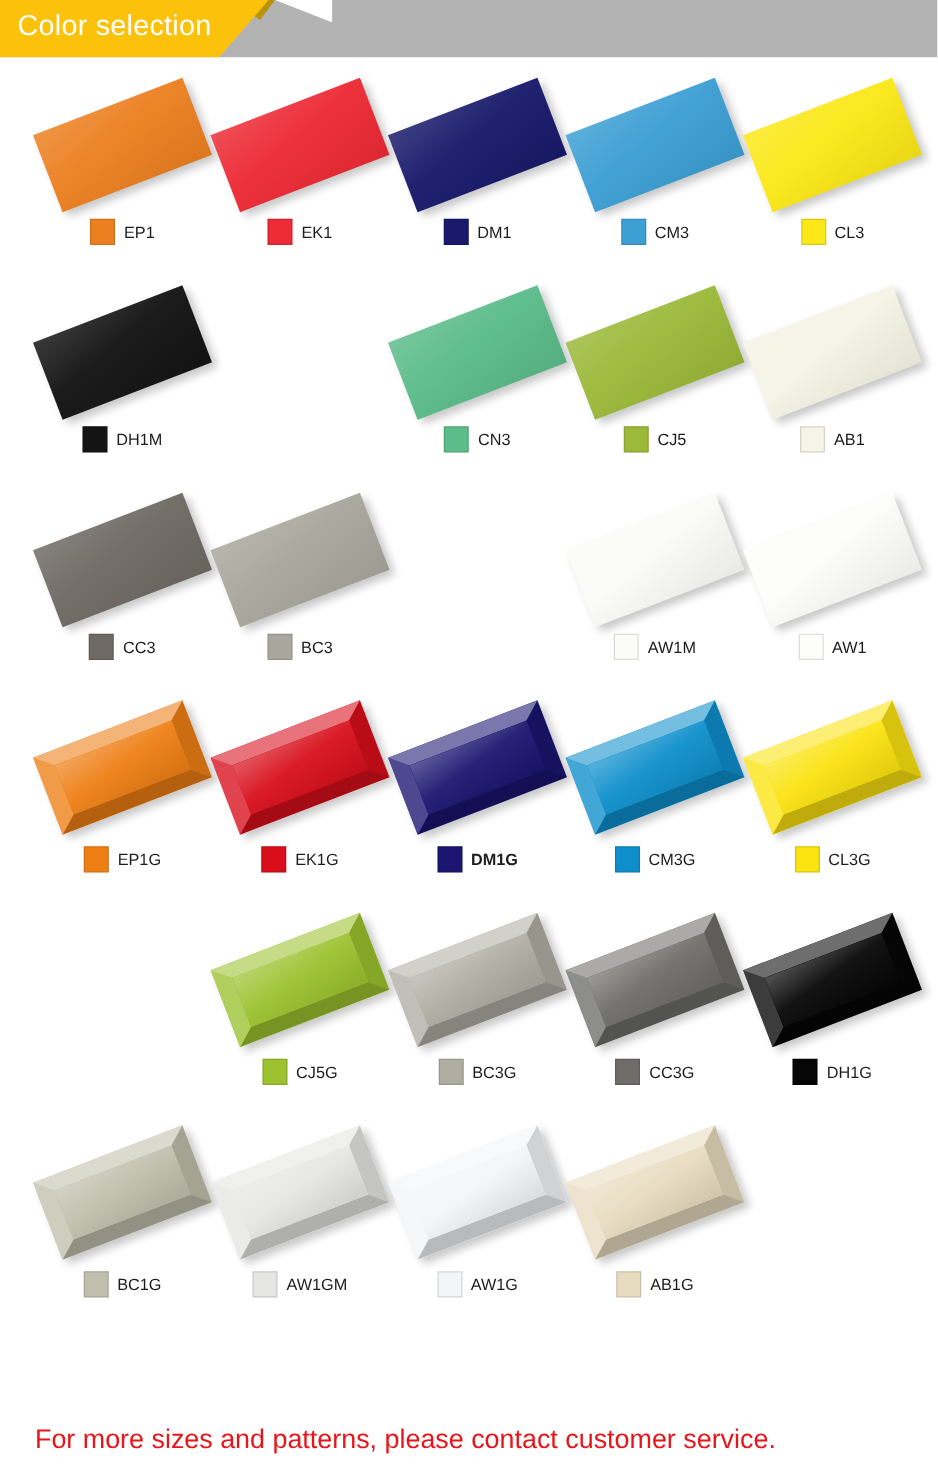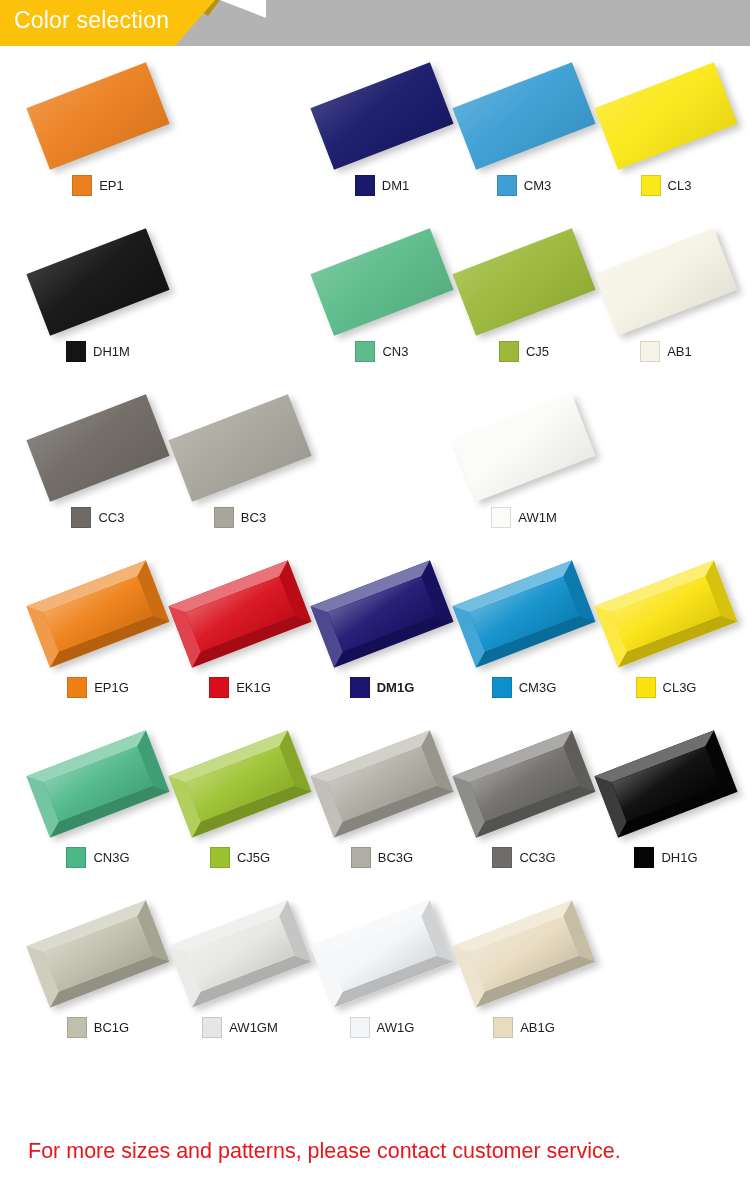--- a/index.html
+++ b/index.html
@@ -214,20 +214,31 @@
         <div class="tile-stage">
           <div class="tile-rot">
             <div class="tile-flat" style="background: rgb(236, 128, 33);"></div>
           </div>
         </div>
         <div class="tile-label-line">
           <span class="swatch" style="background: rgb(236, 128, 33);"></span>
           <span class="label-text">EP1</span>
         </div>
       </div>
+      <div class="tile-cell" style="left: 169px;">
+        <div class="tile-stage">
+          <div class="tile-rot">
+            <div class="tile-flat" style="background: rgb(237, 43, 54);"></div>
+          </div>
+        </div>
+        <div class="tile-label-line">
+          <span class="swatch" style="background: rgb(237, 43, 54);"></span>
+          <span class="label-text">EK1</span>
+        </div>
+      </div>
       <div class="tile-cell" style="left: 311px;">
         <div class="tile-stage">
           <div class="tile-rot">
             <div class="tile-flat" style="background: rgb(25, 26, 107);"></div>
           </div>
         </div>
         <div class="tile-label-line">
           <span class="swatch" style="background: rgb(25, 26, 107);"></span>
           <span class="label-text">DM1</span>
         </div>
@@ -328,20 +339,31 @@
         <div class="tile-stage">
           <div class="tile-rot">
             <div class="tile-flat" style="background: rgb(251, 251, 247);"></div>
           </div>
         </div>
         <div class="tile-label-line">
           <span class="swatch" style="background: rgb(251, 251, 247);"></span>
           <span class="label-text">AW1M</span>
         </div>
       </div>
+      <div class="tile-cell" style="left: 595px;">
+        <div class="tile-stage">
+          <div class="tile-rot">
+            <div class="tile-flat" style="background: rgb(253, 253, 251);"></div>
+          </div>
+        </div>
+        <div class="tile-label-line">
+          <span class="swatch" style="background: rgb(253, 253, 251);"></span>
+          <span class="label-text">AW1</span>
+        </div>
+      </div>
     </div>
     <div class="tile-row row-bevel">
       <div class="tile-cell" style="left: 27px;">
         <div class="tile-stage">
           <div class="tile-rot">
             <div class="tile-bevel" style="background: rgb(238, 127, 21);">
               <div class="bev-top"></div>
               <div class="bev-bottom"></div>
               <div class="bev-left"></div>
               <div class="bev-right"></div>
@@ -417,37 +439,20 @@
             </div>
           </div>
         </div>
         <div class="tile-label-line">
           <span class="swatch" style="background: rgb(251, 227, 16);"></span>
           <span class="label-text">CL3G</span>
         </div>
       </div>
     </div>
     <div class="tile-row row-bevel">
-      <div class="tile-cell" style="left: 27px;">
-        <div class="tile-stage">
-          <div class="tile-rot">
-            <div class="tile-bevel" style="background: rgb(76, 183, 135);">
-              <div class="bev-top"></div>
-              <div class="bev-bottom"></div>
-              <div class="bev-left"></div>
-              <div class="bev-right"></div>
-              <div class="bev-center"></div>
-            </div>
-          </div>
-        </div>
-        <div class="tile-label-line">
-          <span class="swatch" style="background: rgb(76, 183, 135);"></span>
-          <span class="label-text">CN3G</span>
-        </div>
-      </div>
       <div class="tile-cell" style="left: 169px;">
         <div class="tile-stage">
           <div class="tile-rot">
             <div class="tile-bevel" style="background: rgb(156, 194, 47);">
               <div class="bev-top"></div>
               <div class="bev-bottom"></div>
               <div class="bev-left"></div>
               <div class="bev-right"></div>
               <div class="bev-center"></div>
             </div>

